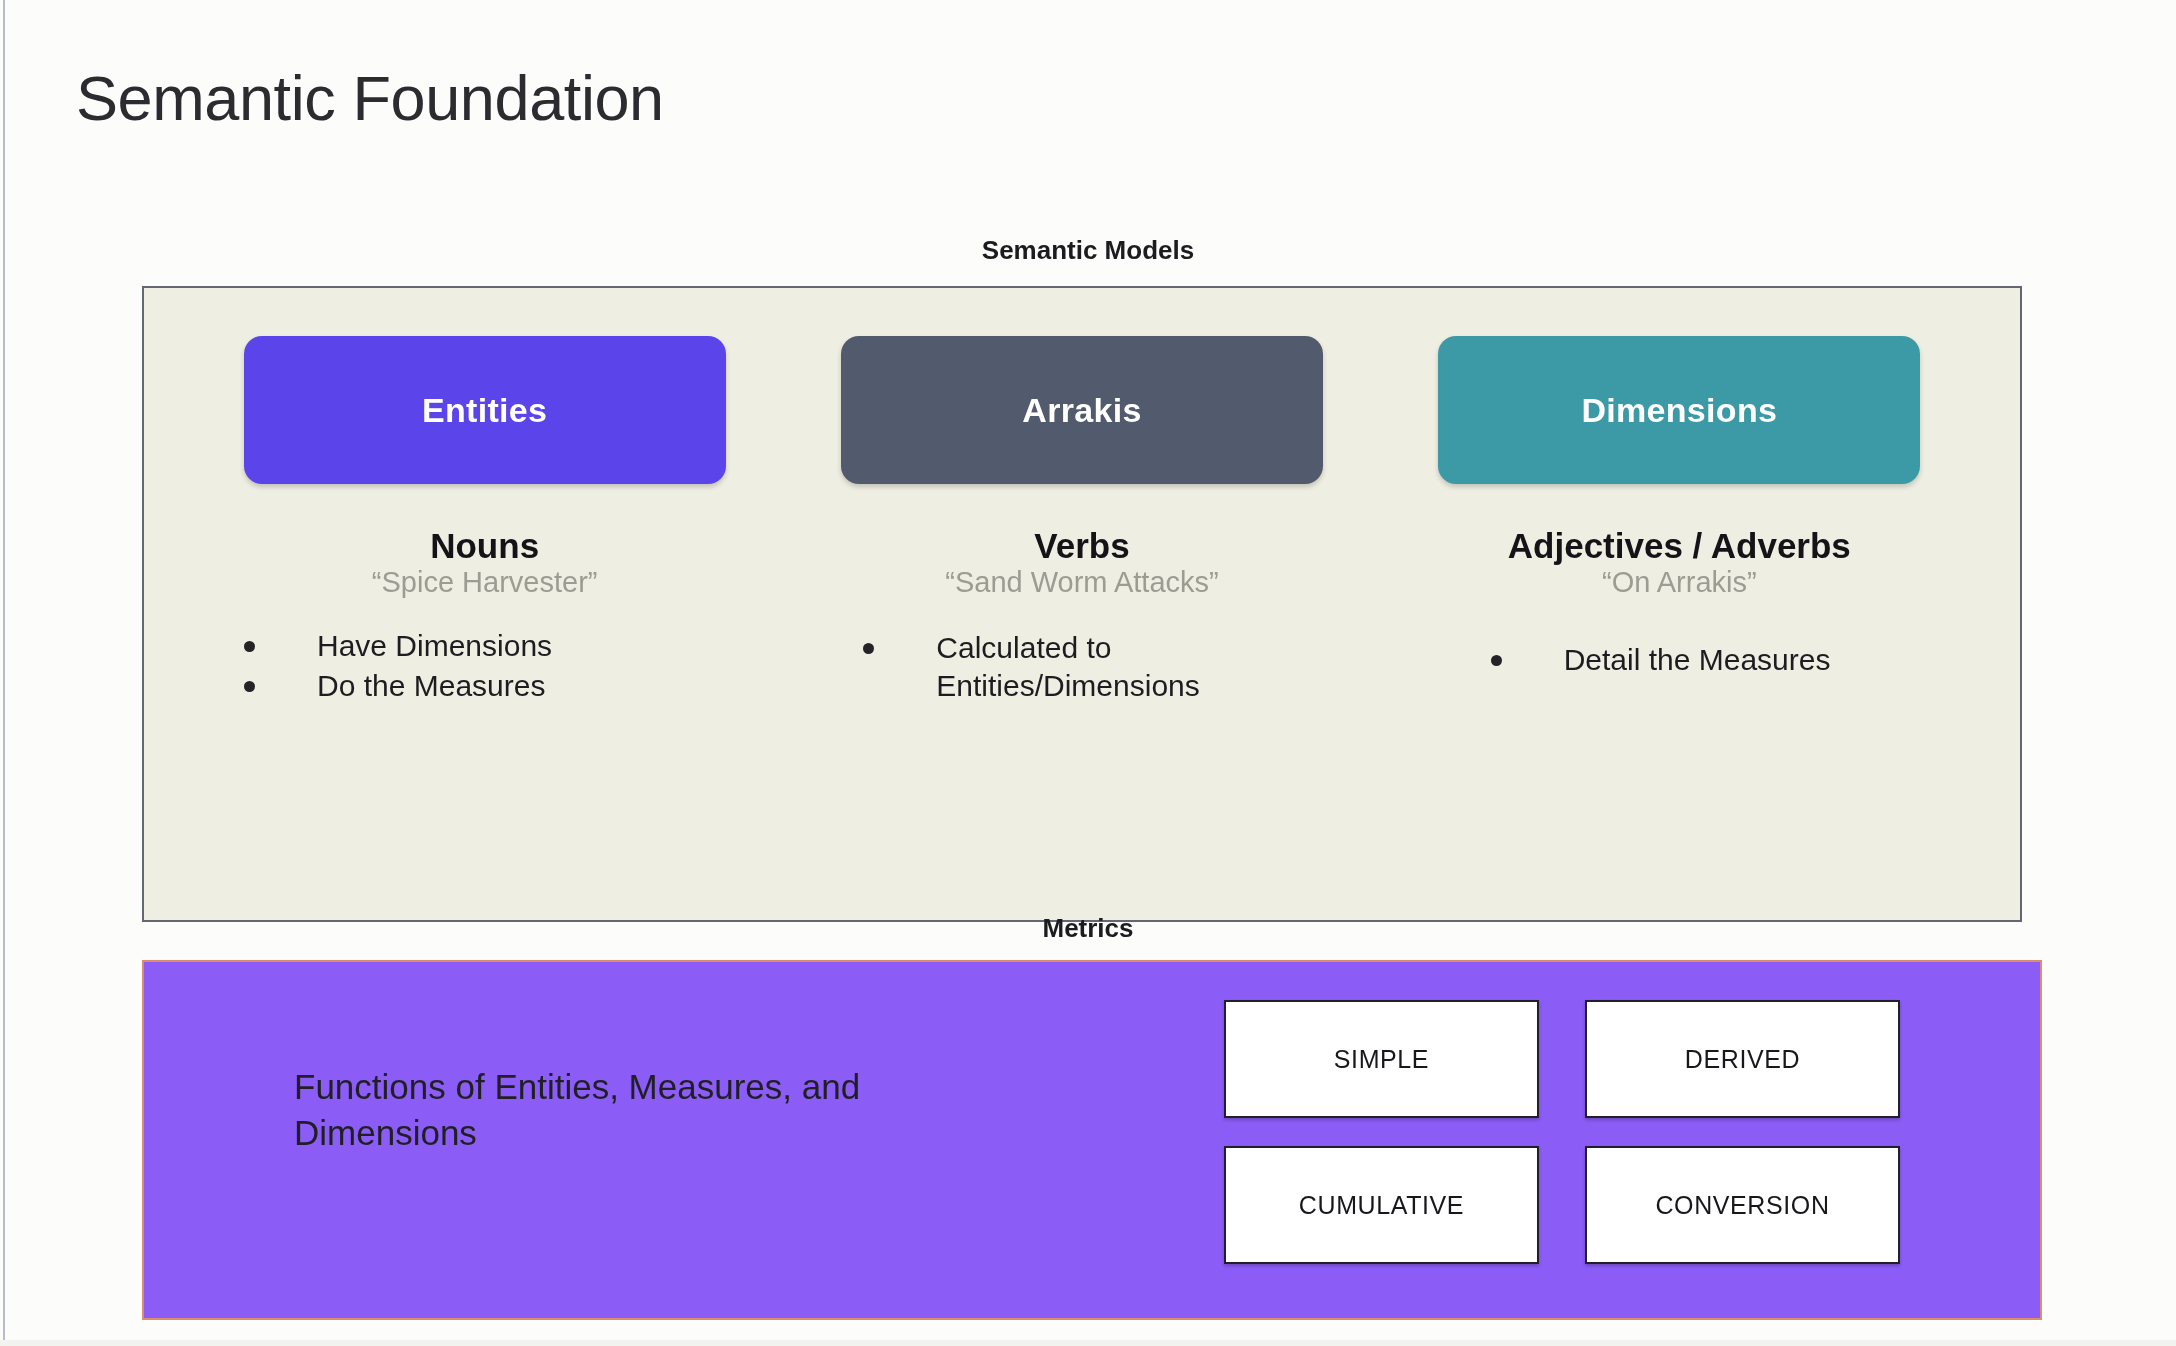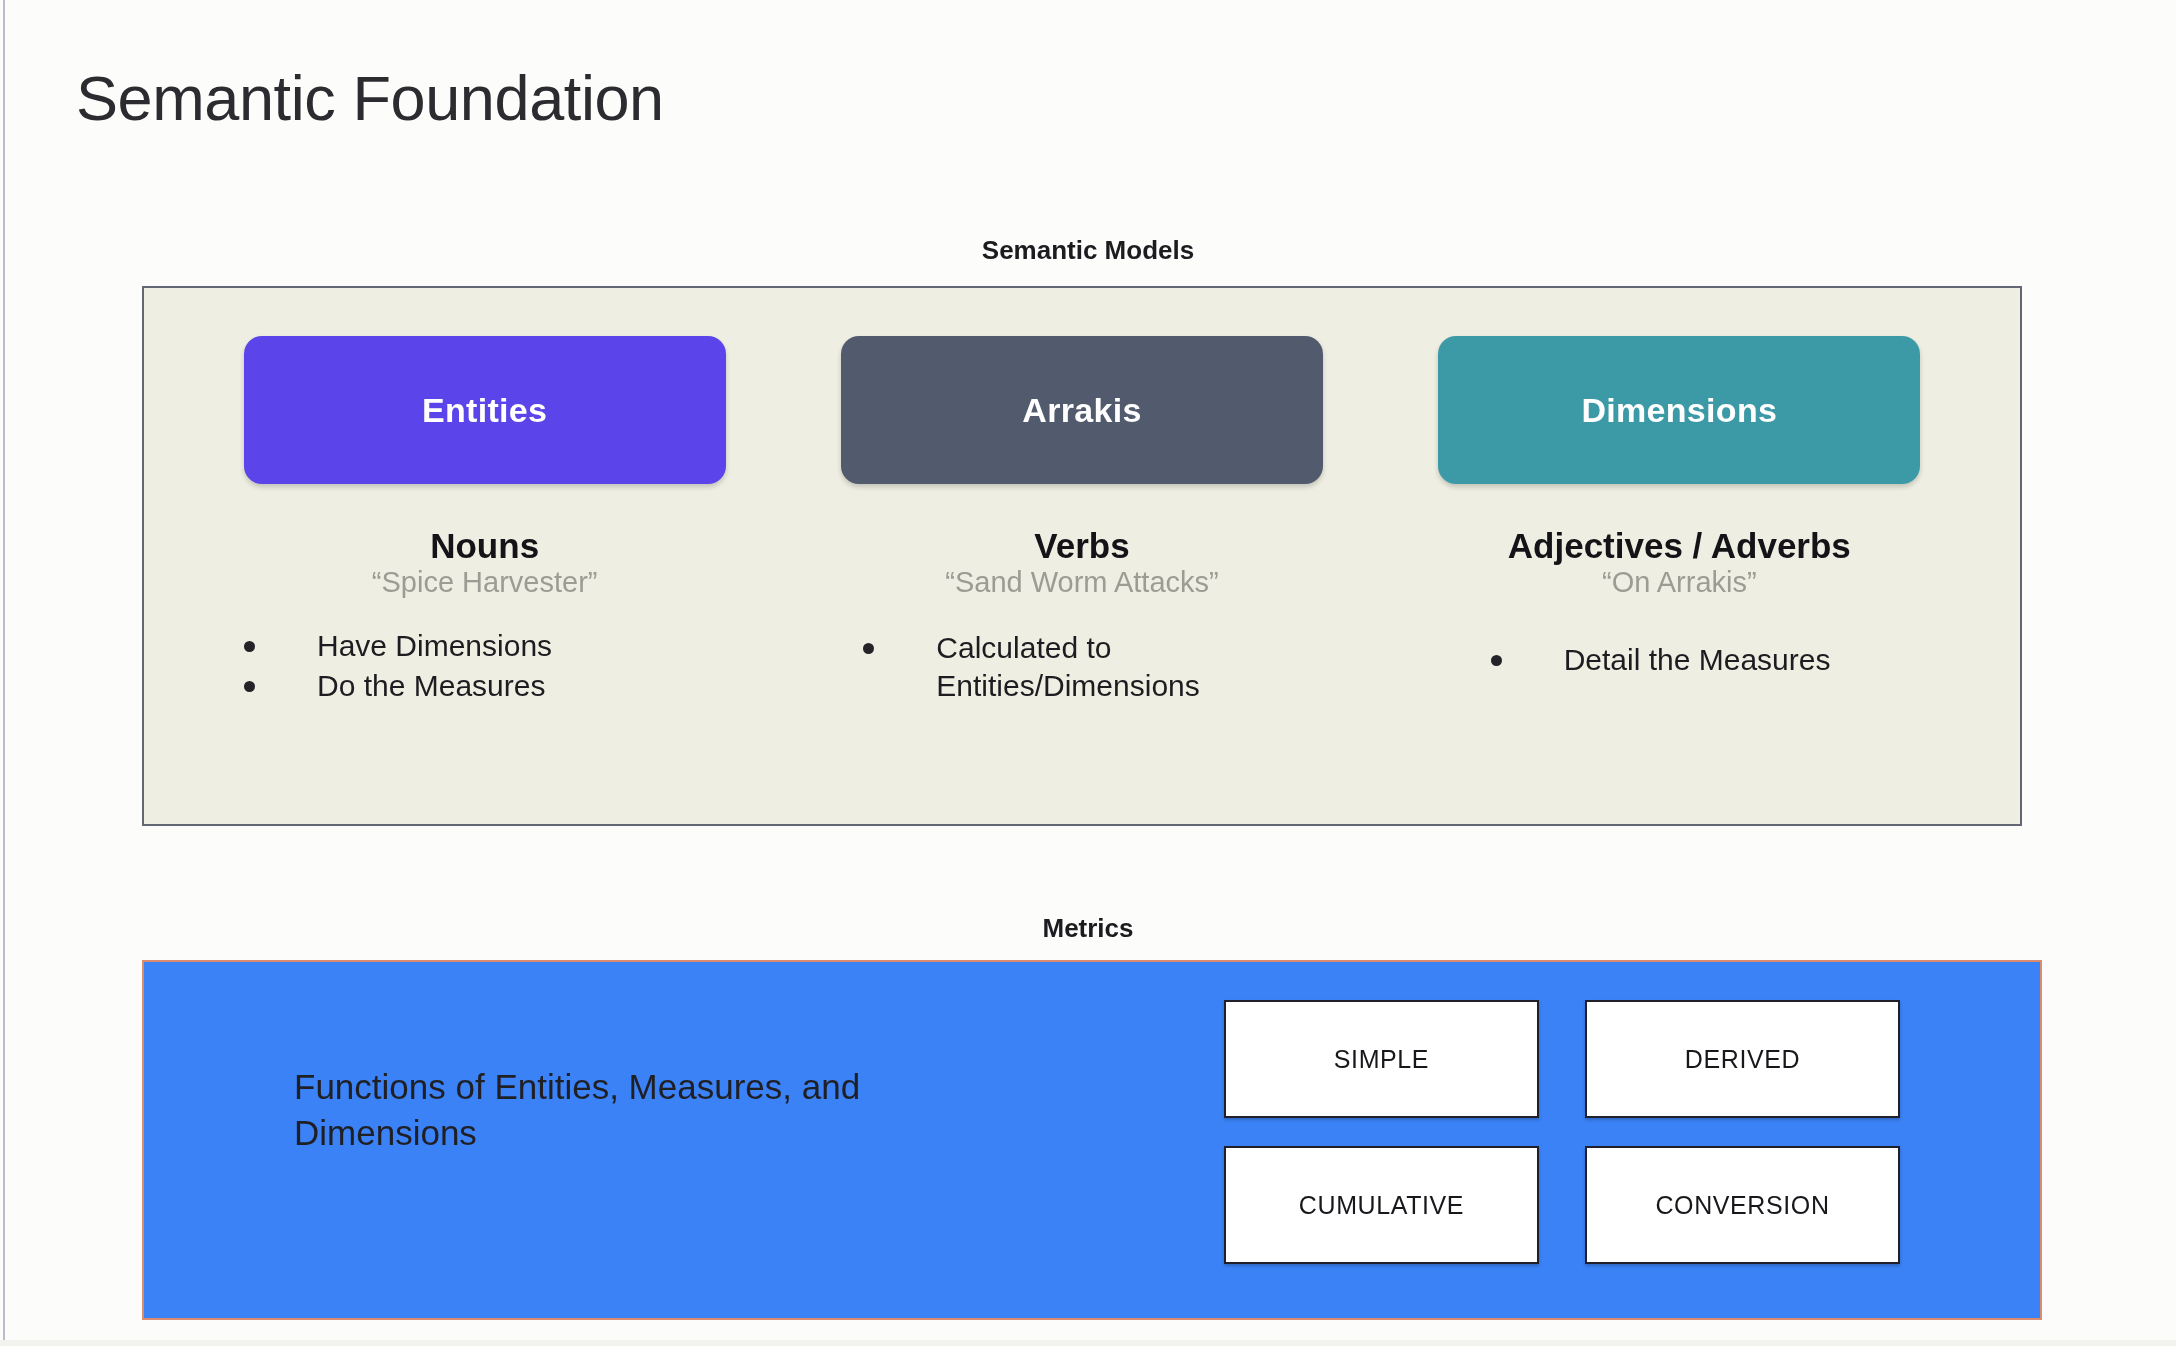--- a/index.html
+++ b/index.html
@@ -61,21 +61,21 @@
   }
   #sem-caption { left: 0; right: 0; top: 235px; }
   #met-caption { left: 0; right: 0; top: 913px; }
 
   
   .semantic-panel {
     position: absolute;
     left: 142px;
     top: 286px;
     width: 1880px;
-    height: 540px;
+    height: 636px;
     background: #efeee2;
     border: 2px solid #636773;
   }
 
   .columns {
     position: absolute;
     inset: 0;
     display: flex;
     padding: 0 42px;
   }
@@ -152,21 +152,21 @@
   .col-measures   .bullets { padding-left: 80px; margin-top: 30px; }
   .col-dimensions .bullets { padding-left: 110px; margin-top: 42px; }
 
   
   .metrics-panel {
     position: absolute;
     left: 142px;
     top: 960px;
     width: 1900px;
     height: 360px;
-    background: #3b82f6;
+    background: #8b5cf6;
     border: 2px solid #d98d6e;
   }
 
   .metrics-desc {
     position: absolute;
     left: 150px;
     top: 102px;
     width: 700px;
     font-size: 35px;
     line-height: 1.30;

